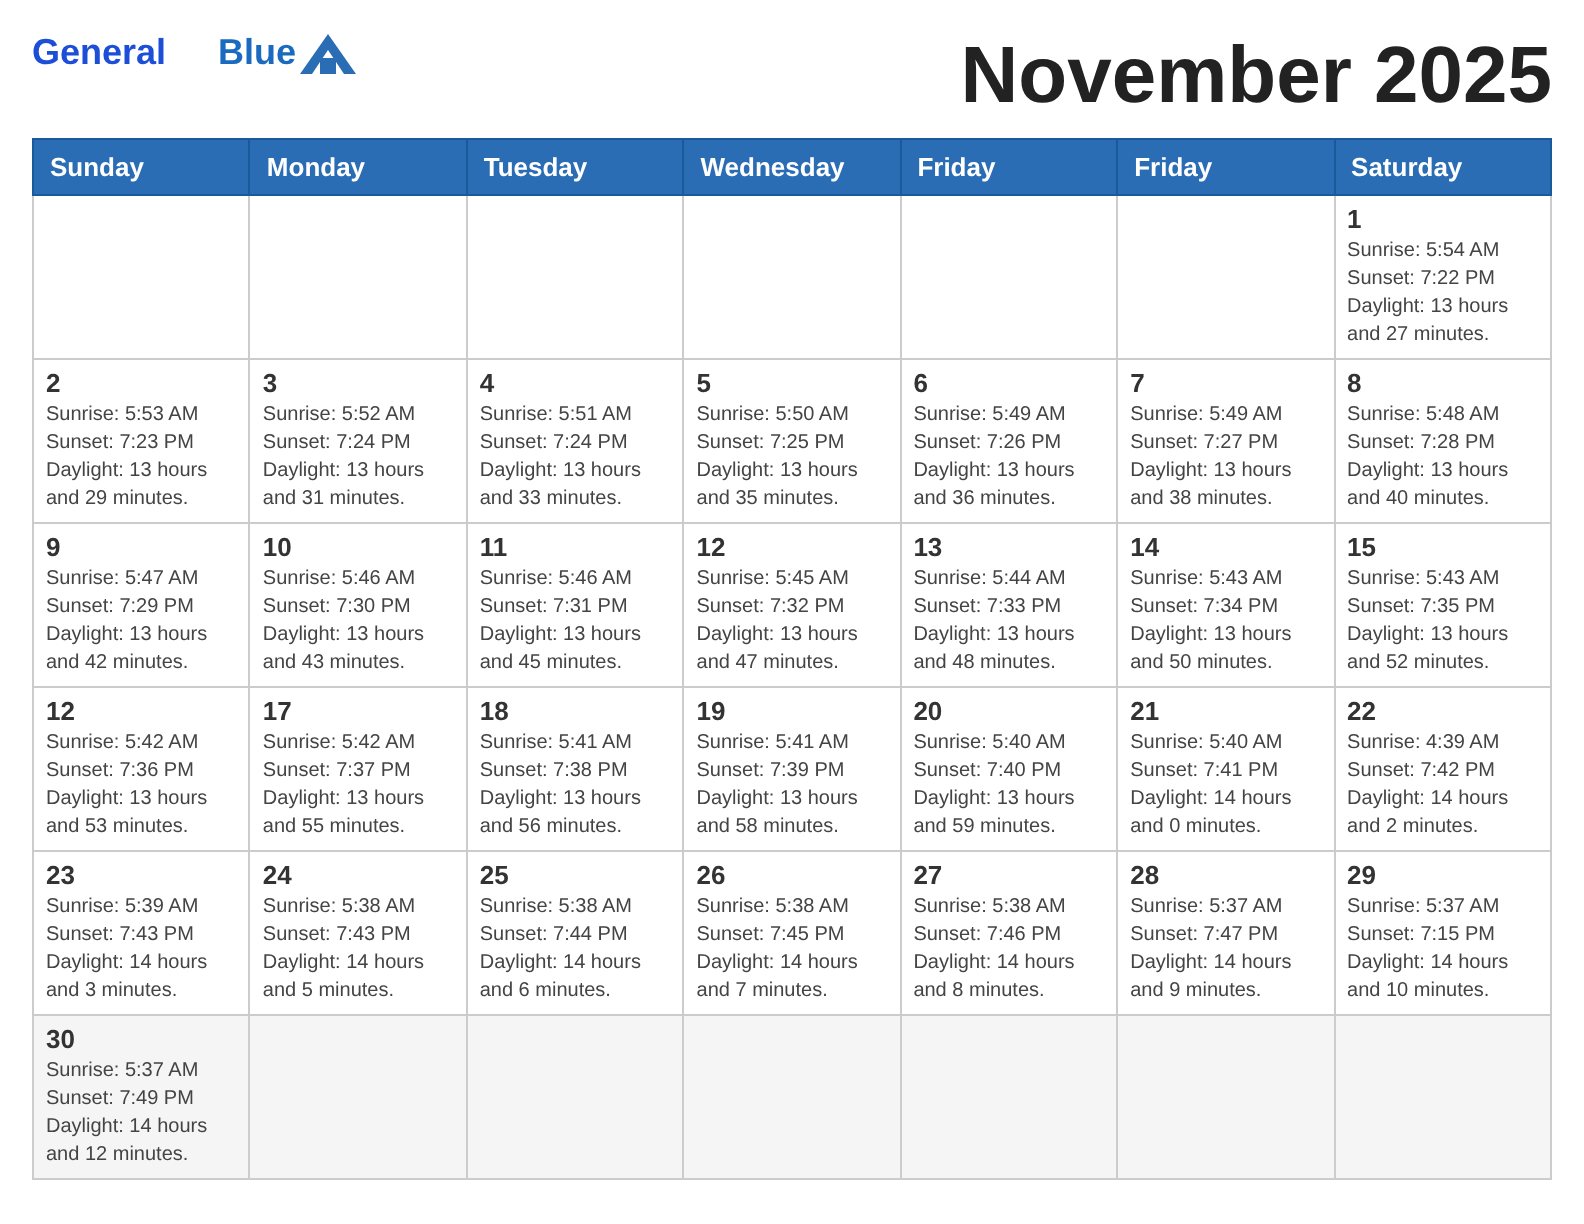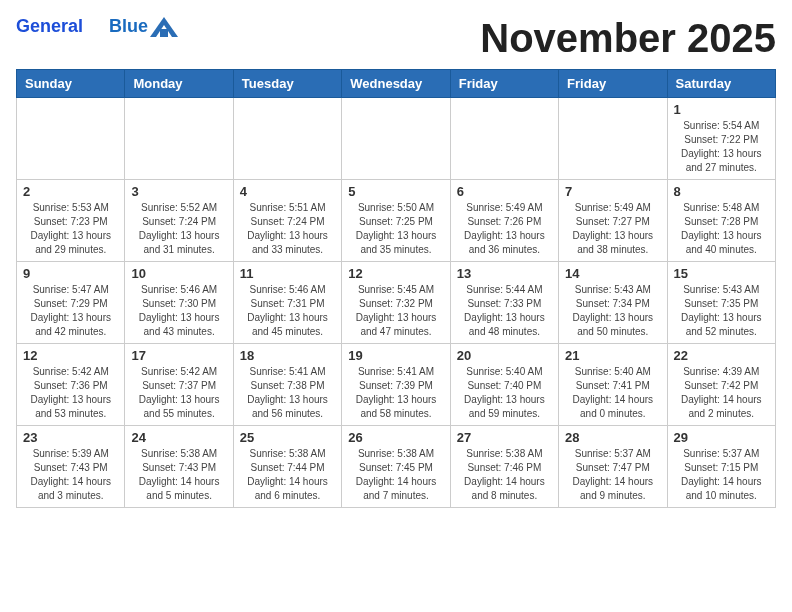--- a/index.html
+++ b/index.html
@@ -75,21 +75,20 @@
       font-size: 13px;
       font-weight: bold;
       color: #333;
       display: block;
       margin-bottom: 2px;
     }
     .day-info {
       font-size: 10px;
       color: #444;
       line-height: 1.4;
-      text-align: center;
     }
     .last-row td {
       background: #f5f5f5;
     }
   </style>
 </head>
 <body>
 
 <div class="header">
   <div class="logo">
@@ -304,14 +303,28 @@
 Sunset: 7:47 PM
 Daylight: 14 hours and 9 minutes.</div>
         </td>
         <td>
           <span class="day-number">29</span>
           <div class="day-info">Sunrise: 5:37 AM
 Sunset: 7:15 PM
 Daylight: 14 hours and 10 minutes.</div>
         </td>
       </tr>
+      <tr class="last-row">
+        <td>
+          <span class="day-number">30</span>
+          <div class="day-info">Sunrise: 5:37 AM
+Sunset: 7:49 PM
+Daylight: 14 hours and 12 minutes.</div>
+        </td>
+        <td></td>
+        <td></td>
+        <td></td>
+        <td></td>
+        <td></td>
+        <td></td>
+      </tr>
     </tbody>
 </table>
 
 </body></html>

